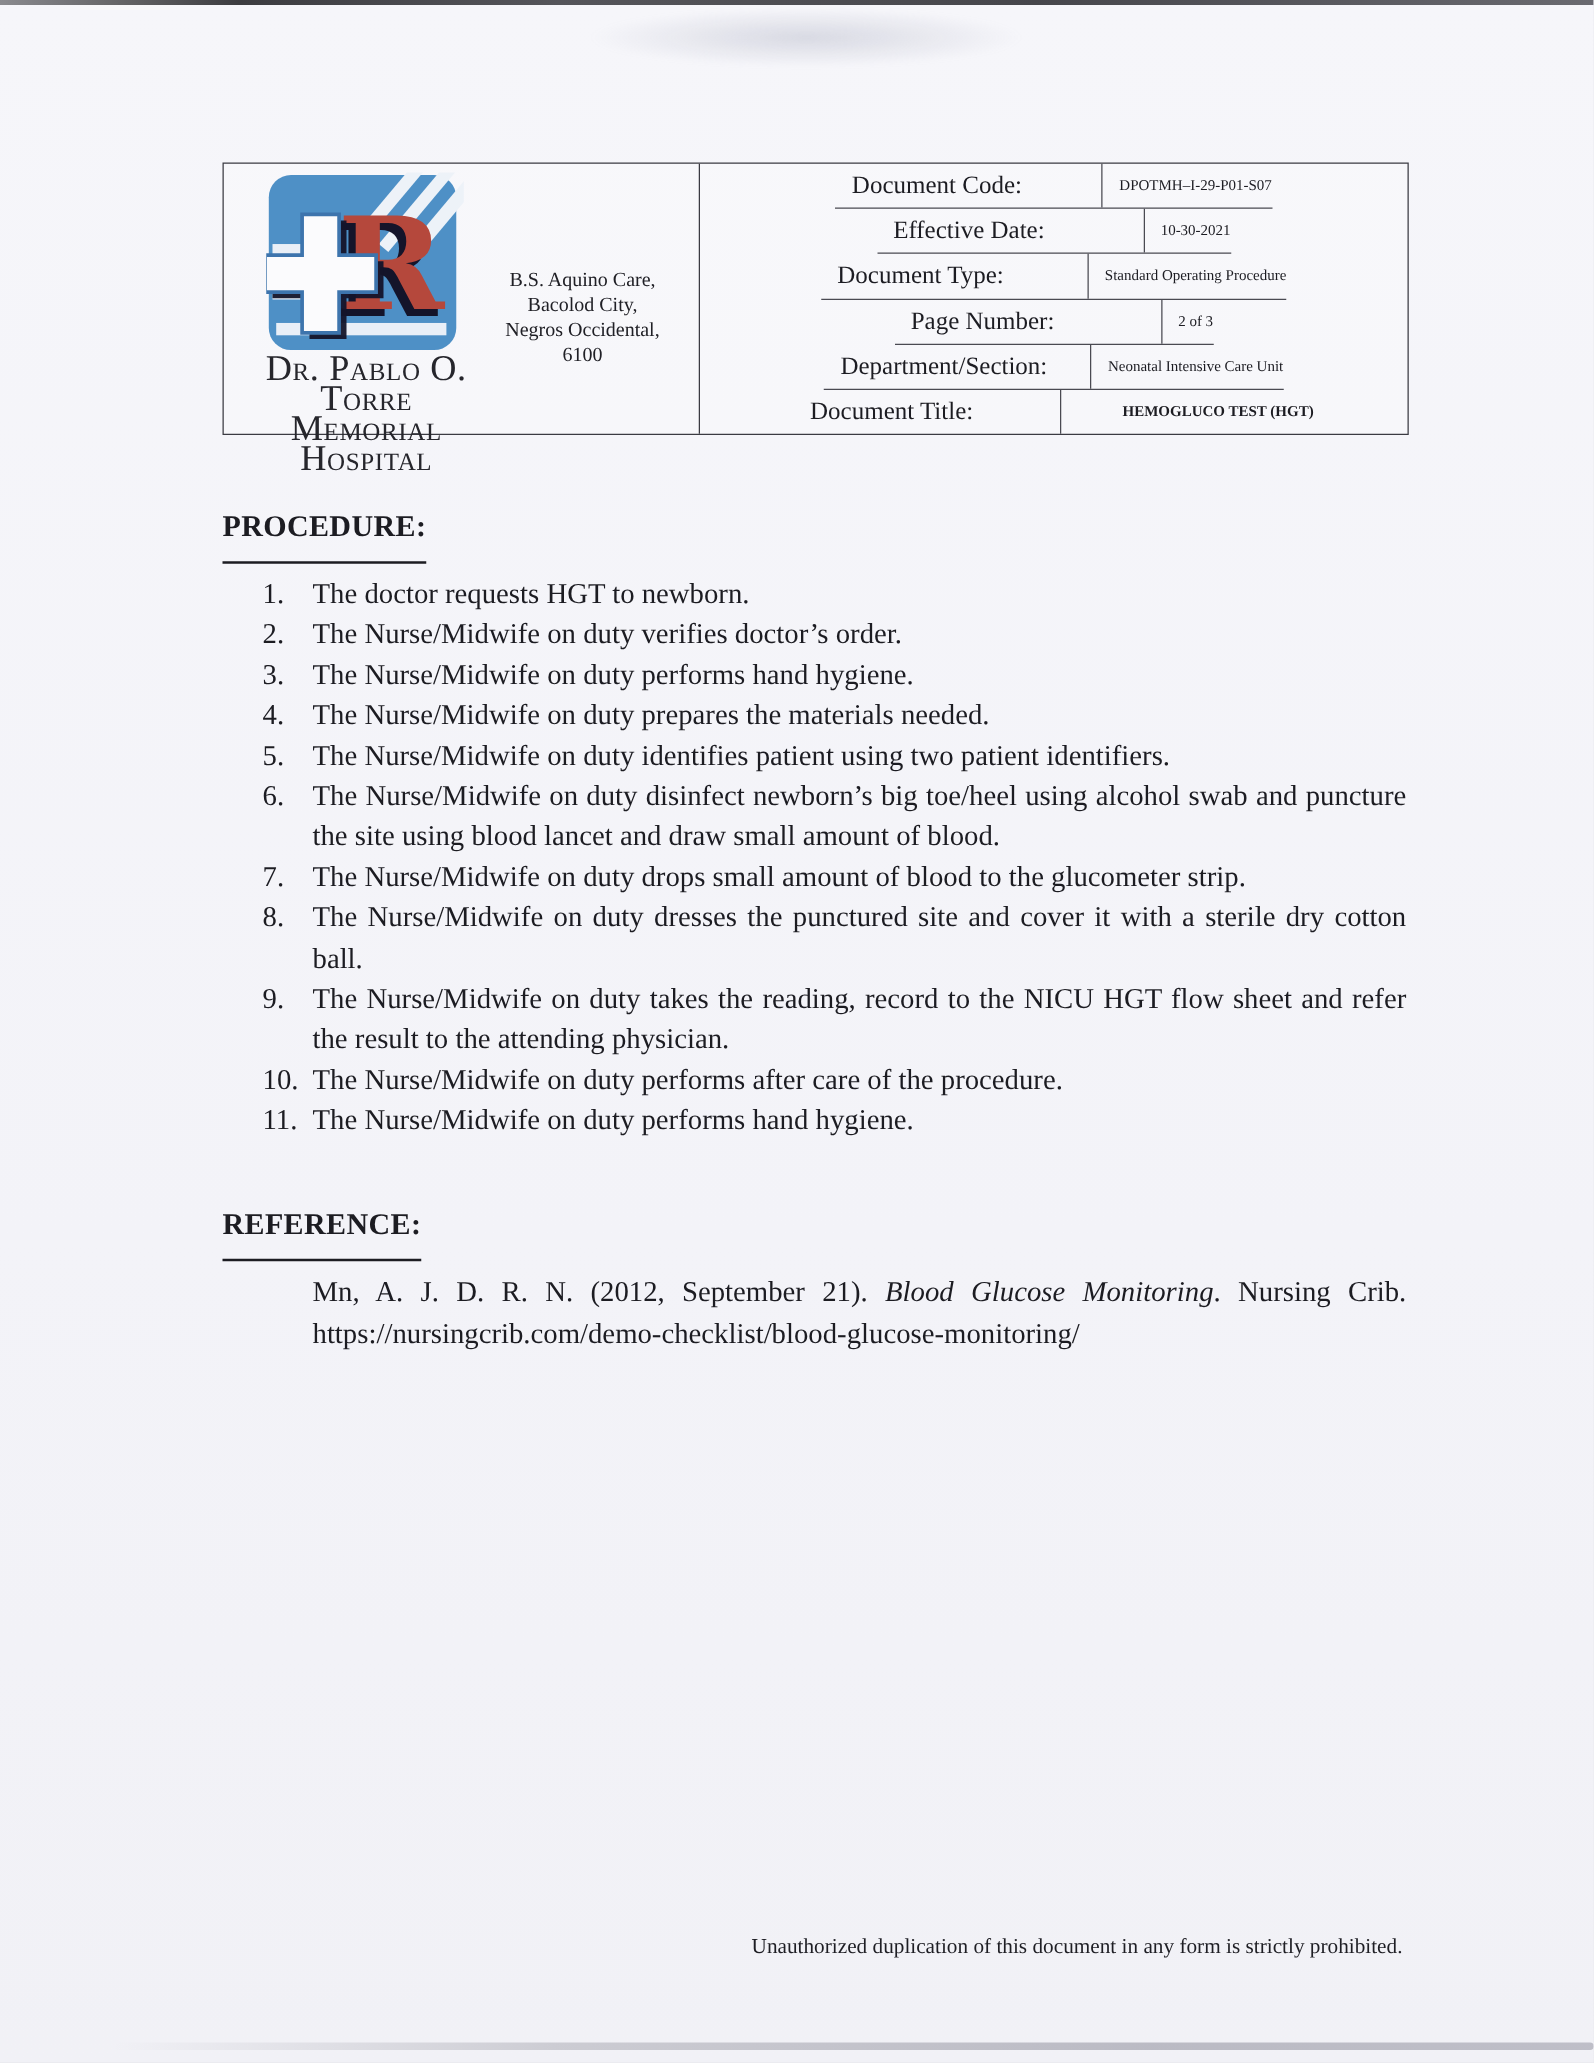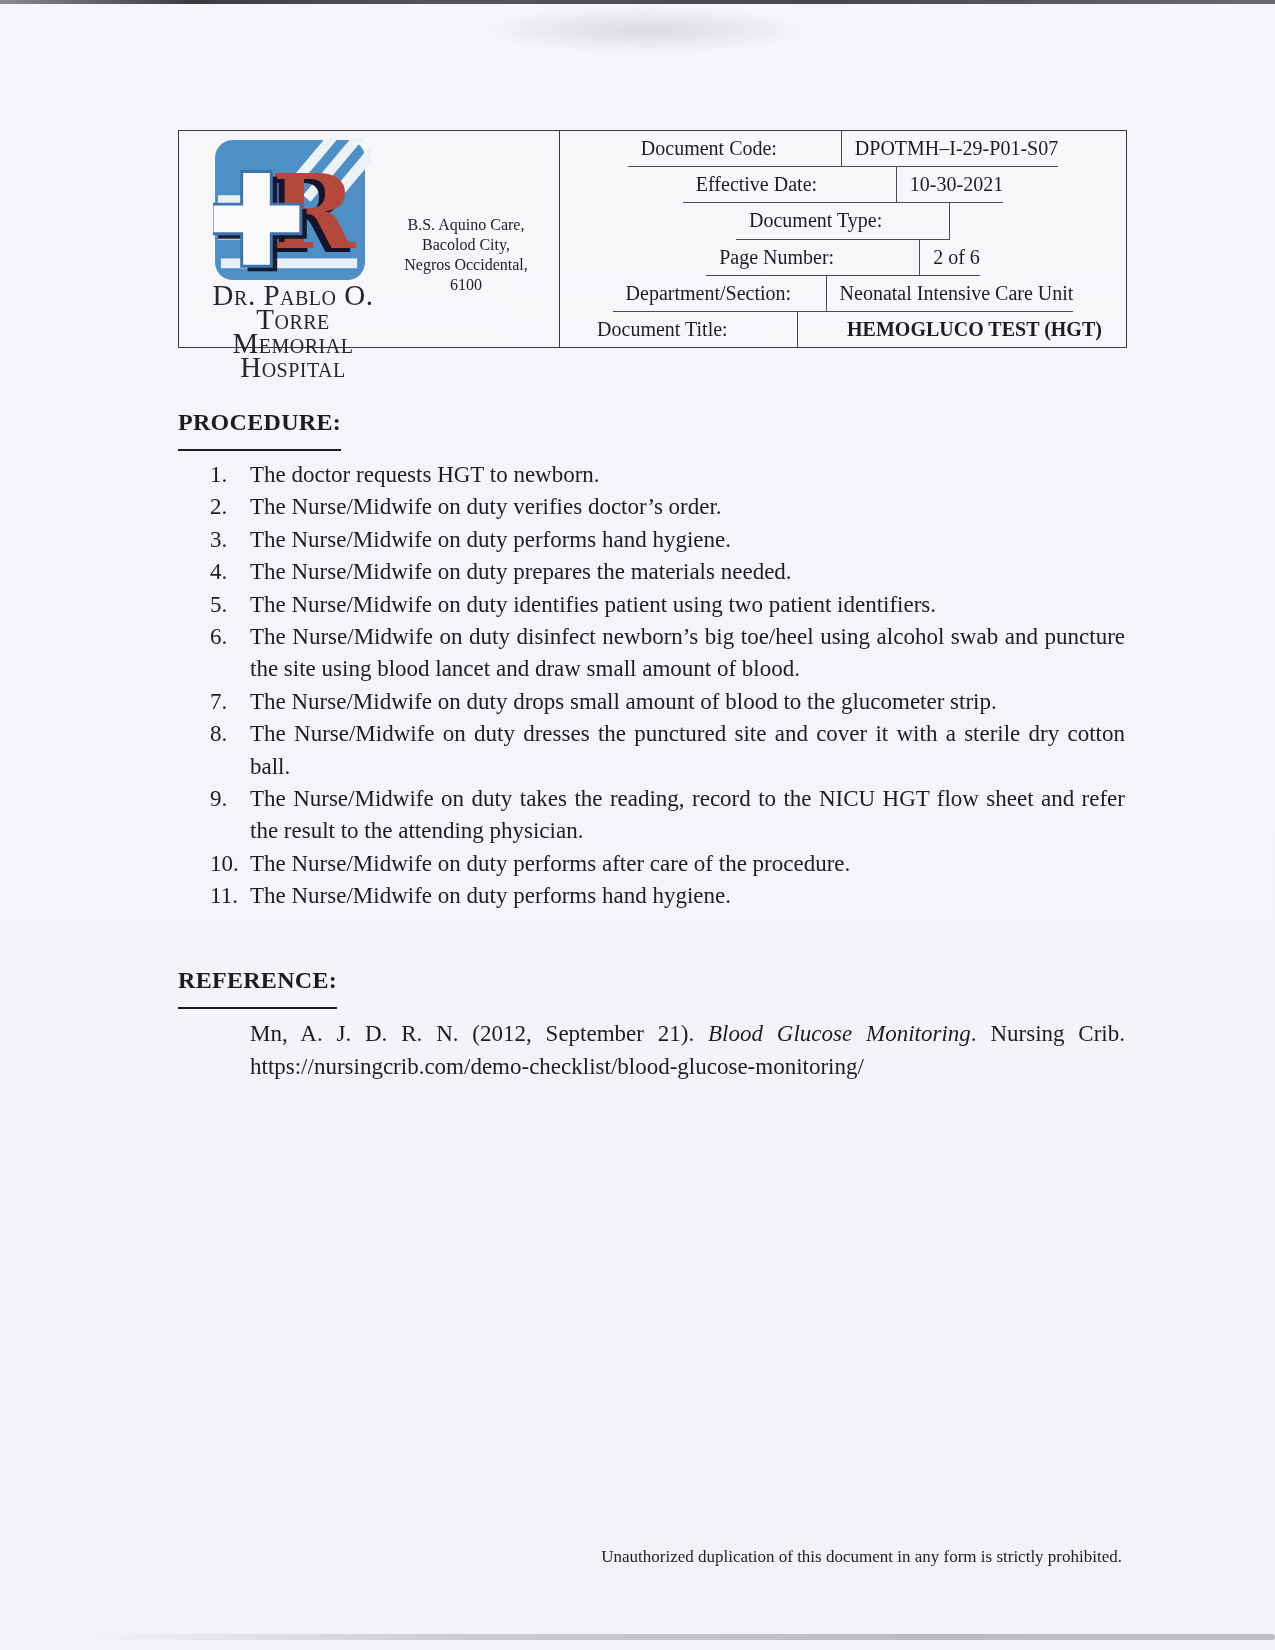--- a/index.html
+++ b/index.html
@@ -25,21 +25,21 @@
   .logo-svg { position:absolute; left:34px; top:7px; width:158px; height:148px; }
   .address { position:absolute; left:208px; top:84px; width:158px; text-align:center;
     font-size:16px; line-height:20px; color:#202026; }
   .hospital-name { position:absolute; left:0; top:152px; width:228px; text-align:center;
     font-variant:small-caps; font-size:29px; line-height:24px; letter-spacing:0.5px; color:#26262c; }
   .info-cell { flex:1; display:flex; flex-direction:column;align-items:center; }
   .info-row { flex:1; display:flex; border-bottom:1.2px solid #4a4a52; }
   .info-row:last-child { border-bottom:none;gap:36px; }
   .info-label { width:200px; border-right:1.2px solid #4a4a52; display:flex; align-items:center;
     padding-left:13px; font-size:20px; }
-  .info-value { flex:1; display:flex; align-items:center; padding-left:13px; font-size:20px; }
+  .info-value { flex:1; display:flex; align-items:center; padding-left:13px; font-size:12px; }
   .info-row.title-row .info-value { font-weight:bold; }
 
   
   .content { position:absolute; left:178px; top:407px; width:947px; }
   .heading-wrap { margin:0 0 8px 0; }
   .section-heading { display:inline-block; font-size:24px; line-height:30px; font-weight:bold;
     letter-spacing:0.3px; border-bottom:2.5px solid #1c1c22; padding-bottom:12px; }
   .steps { margin:6px 0 0 32px; }
   .step { display:flex; font-size:23px; line-height:32.4px; }
   .step-num { width:40px; flex:none; }
@@ -94,24 +94,25 @@
       <div class="info-row">
         <div class="info-label">Document Code:</div>
         <div class="info-value">DPOTMH–I-29-P01-S07</div>
       </div>
       <div class="info-row">
         <div class="info-label">Effective Date:</div>
         <div class="info-value">10-30-2021</div>
       </div>
       <div class="info-row">
         <div class="info-label">Document Type:</div>
+        <div class="info-value">Standard Operating Procedure</div>
       </div>
       <div class="info-row">
         <div class="info-label">Page Number:</div>
-        <div class="info-value">2 of 6</div>
+        <div class="info-value">2 of 3</div>
       </div>
       <div class="info-row">
         <div class="info-label">Department/Section:</div>
         <div class="info-value">Neonatal Intensive Care Unit</div>
       </div>
       <div class="info-row title-row">
         <div class="info-label">Document Title:</div>
         <div class="info-value">HEMOGLUCO TEST (HGT)</div>
       </div>
     </div>

